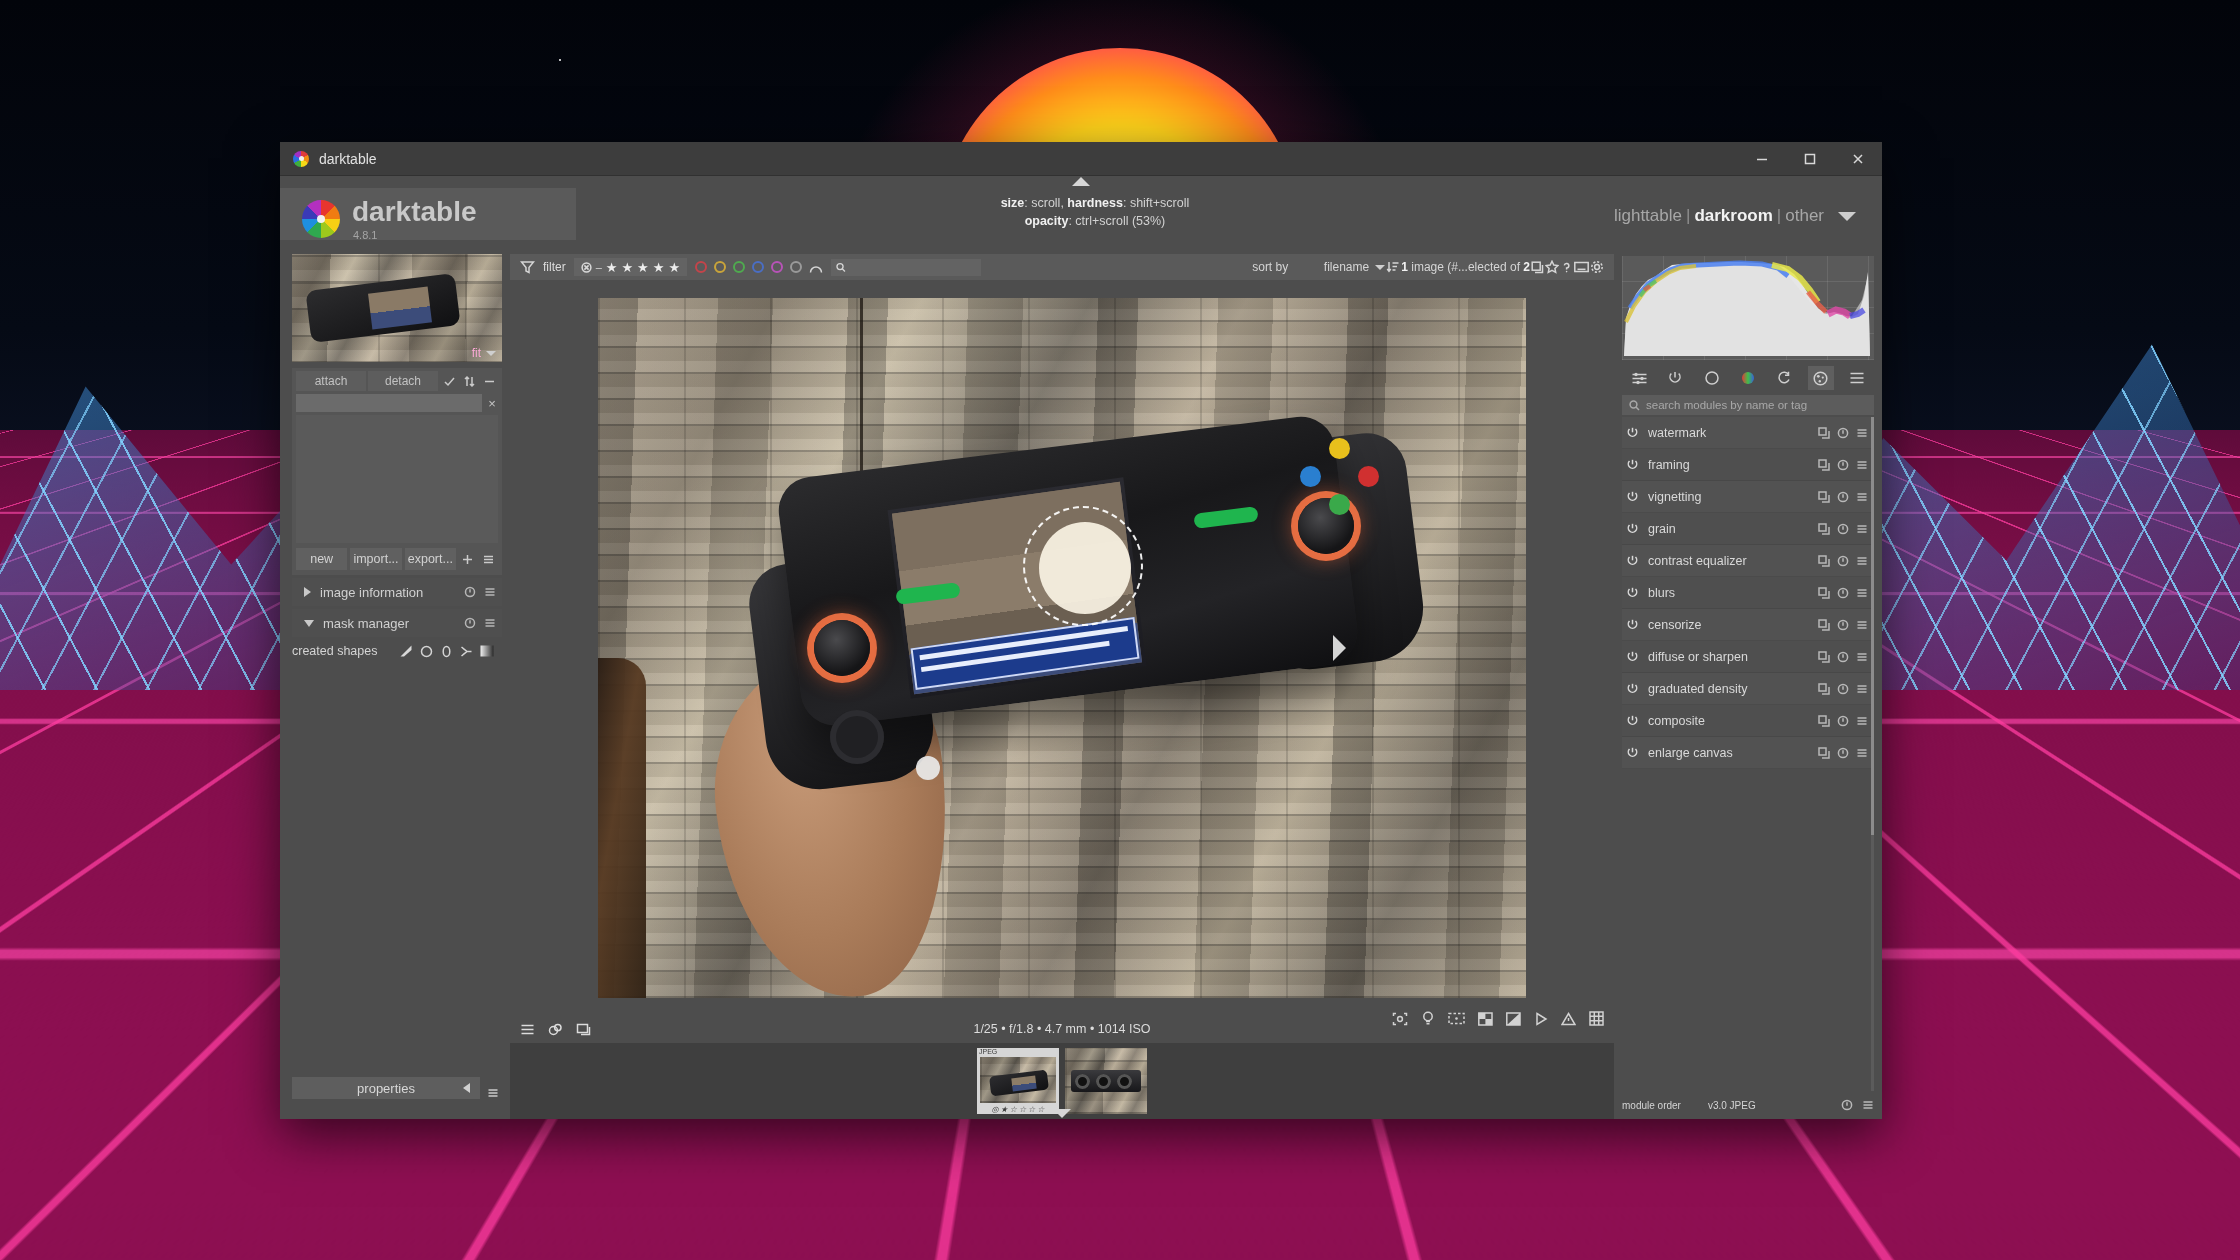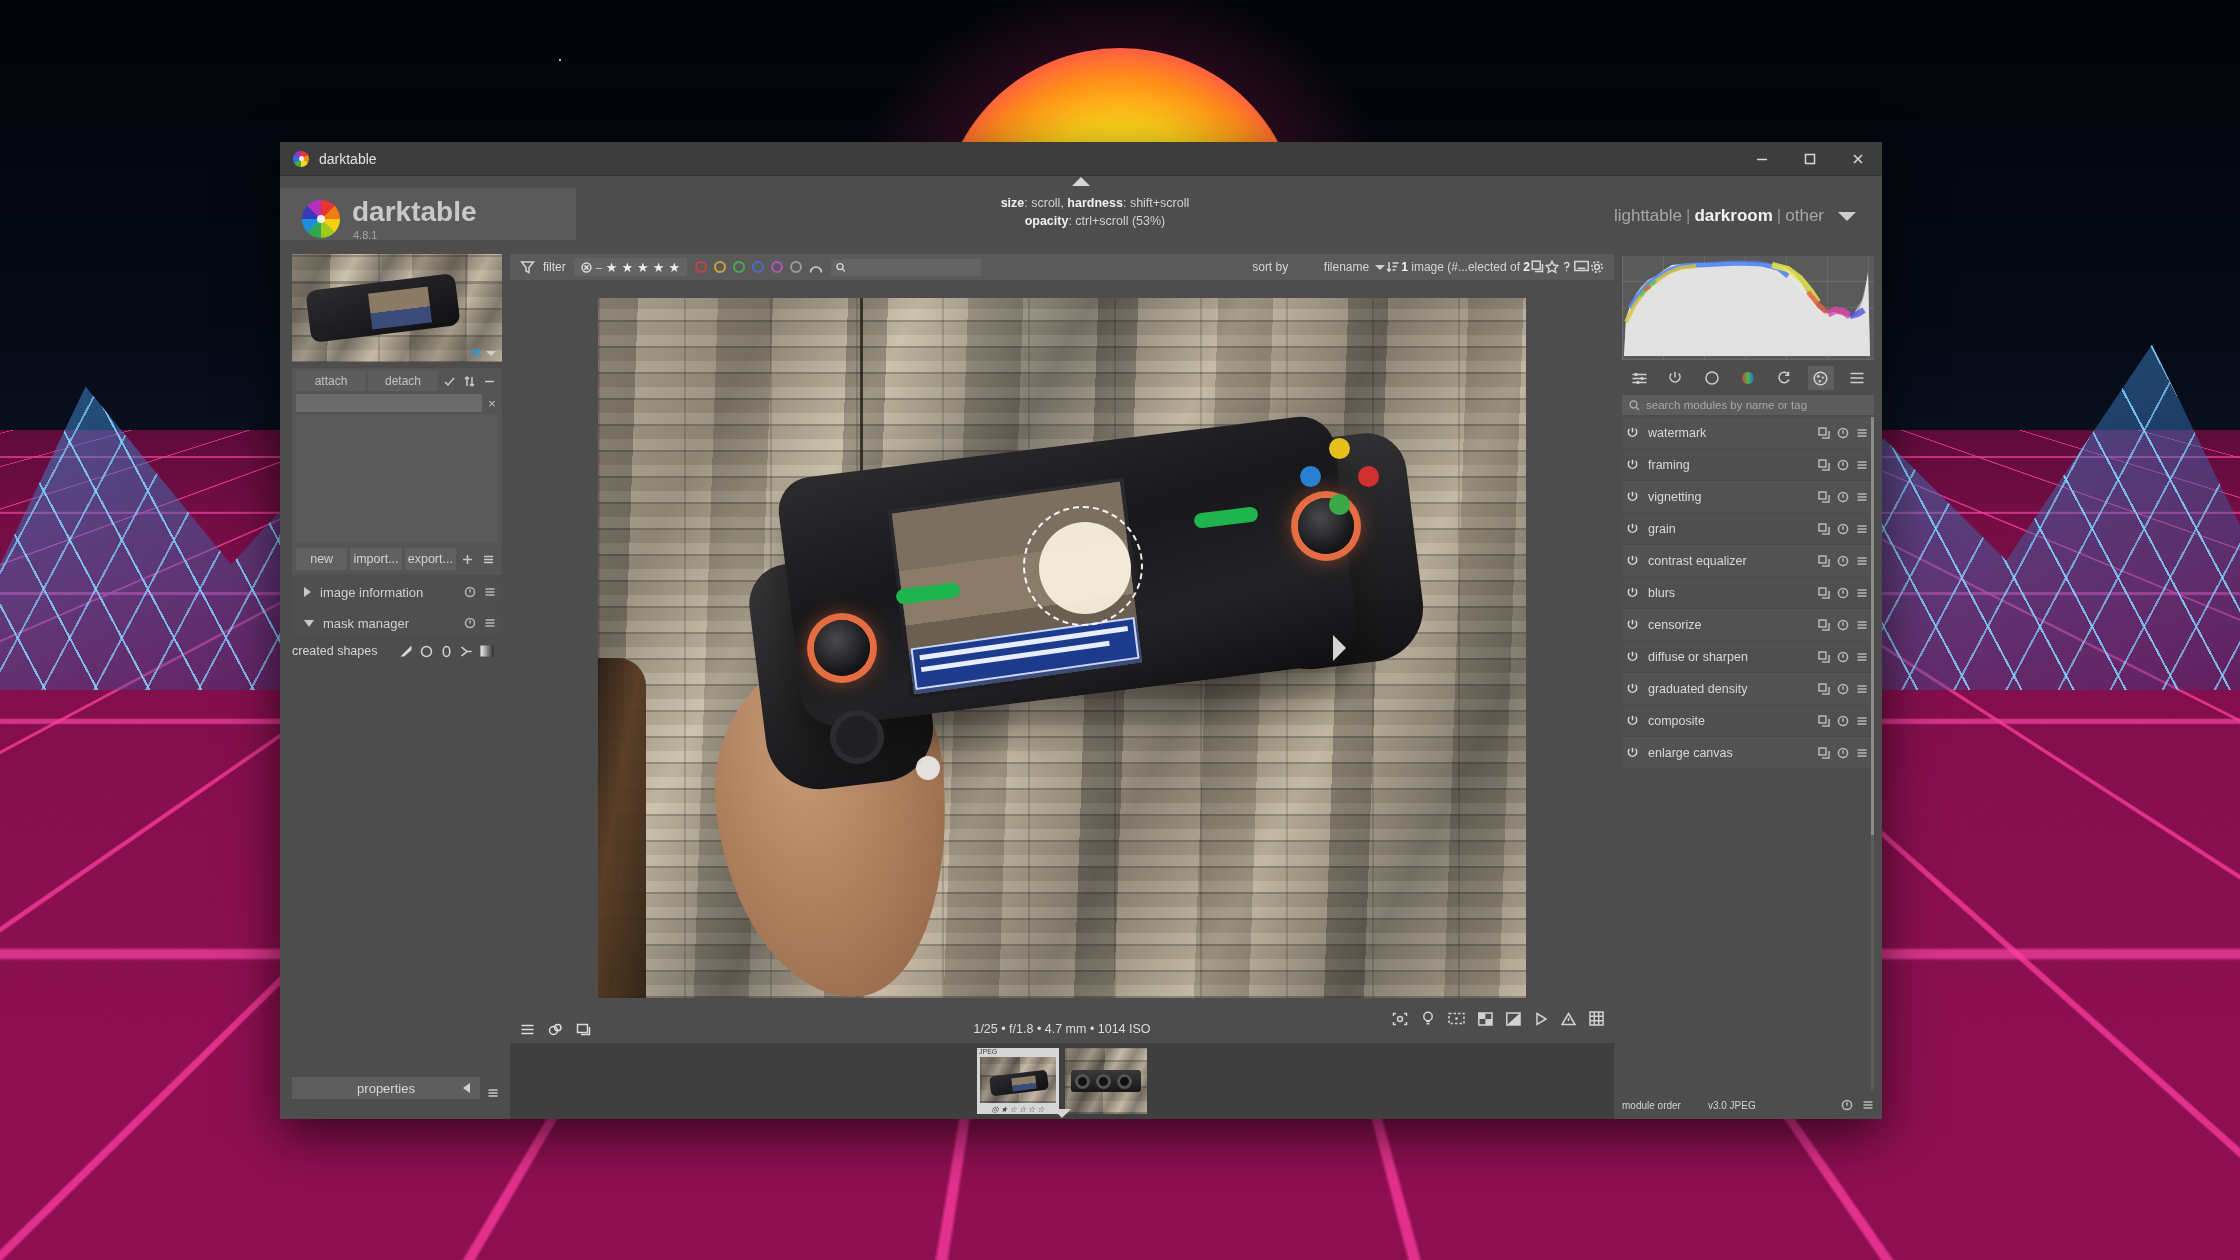--- a/index.html
+++ b/index.html
@@ -111,21 +111,21 @@
   .vm { color: #a7a7a7; }
   .vm.active { color: #f2f2f2; font-weight: 600; }
   .vm-sep { color: #8f8f8f; }
   .vm-caret { margin-left: 10px; width: 0; height: 0; border-left: 9px solid transparent; border-right: 9px solid transparent; border-top: 9px solid #cdcdcd; }
 
   .main-row { flex: 1; display: flex; min-height: 0; }
 
   
   .left-panel { width: 230px; flex: 0 0 230px; background: #4d4d4d; display: flex; flex-direction: column; }
   .nav-preview { position: relative; height: 108px; margin: 0 8px 0 12px; background:#2b2b2b; overflow: hidden; }
-  .nav-caption { position: absolute; right: 6px; bottom: 2px; font-size: 12px; color: #0ea5e9; display: flex; align-items: center; gap: 5px; }
+  .nav-caption { position: absolute; right: 6px; bottom: 2px; font-size: 12px; color: #f9a8d4; display: flex; align-items: center; gap: 5px; }
   .mini-caret { width: 0; height: 0; border-left: 5px solid transparent; border-right: 5px solid transparent; border-top: 5px solid #cfcfcf; }
 
   .panel-block { margin: 6px 8px 0 12px; background: #555; }
   .tag-actions { display: flex; align-items: center; height: 26px; gap: 2px; padding: 0 4px; }
   .tag-btn { flex: 1; height: 20px; background: #5d5d5d; color: #c2c2c2; font-size: 12px; display: flex; align-items: center; justify-content: center; }
   .tag-ic { width: 18px; display: flex; align-items: center; justify-content: center; color: #cacaca; font-size: 13px; }
   .tag-input-row { display: flex; align-items: center; gap: 4px; padding: 0 4px 3px 4px; }
   .tag-input { flex: 1; height: 18px; background: #6b6b6b; border: none; }
   .tag-x { color: #c5c5c5; font-size: 13px; width: 12px; text-align: center; }
   .tag-list { height: 128px; background: #5a5a5a; margin: 0 4px; }
@@ -150,21 +150,21 @@
   
   .center-col { flex: 1; display: flex; flex-direction: column; min-width: 0; background: #4d4d4d; }
   .filter-bar { height: 26px; flex: 0 0 26px; display: flex; align-items: center; gap: 8px; padding: 0 10px; font-size: 12px; color: #d5d5d5; background:#5a5a5a; }
   .fb-label { color: #dcdcdc; }
   .rating-box { display: flex; align-items: center; gap: 4px; background: #636363; padding: 1px 7px; height: 18px; }
   .rj { color: #d9d9d9; font-size: 11px; }
   .star { color: #ededed; font-size: 13px; line-height: 1; }
   .colors { display: flex; align-items: center; gap: 7px; }
   .cdot { width: 12px; height: 12px; border-radius: 50%; border: 2px solid; background: transparent; }
   .search-pill { width: 150px; height: 17px; background: #636363; display: flex; align-items: center; padding: 0 5px; gap: 5px; }
-  .fb-right { margin-left: auto; display: flex; align-items: flex-start; gap: 1px; }
+  .fb-right { margin-left: auto; display: flex; align-items: center; gap: 1px; }
   .sortsel { width: 96px; display: flex; align-items: center; justify-content: flex-end; gap: 6px; }
   .imgcount b { color: #f2f2f2; }
 
   .canvas-area { flex: 1; position: relative; background: #4d4d4d; display: flex; align-items: center; justify-content: center; min-height: 0; }
   .photo { position: relative; width: 928px; height: 700px; overflow: hidden; background: #8a7f72; }
   .wall { position: absolute; inset: 0;
     background:
       repeating-linear-gradient(0deg, rgba(0,0,0,.30) 0 2px, transparent 2px 26px),
       repeating-linear-gradient(90deg, rgba(0,0,0,.16) 0 2px, transparent 2px 86px),
       repeating-linear-gradient(0deg, rgba(255,255,255,.07) 0 13px, rgba(0,0,0,.07) 13px 26px),

